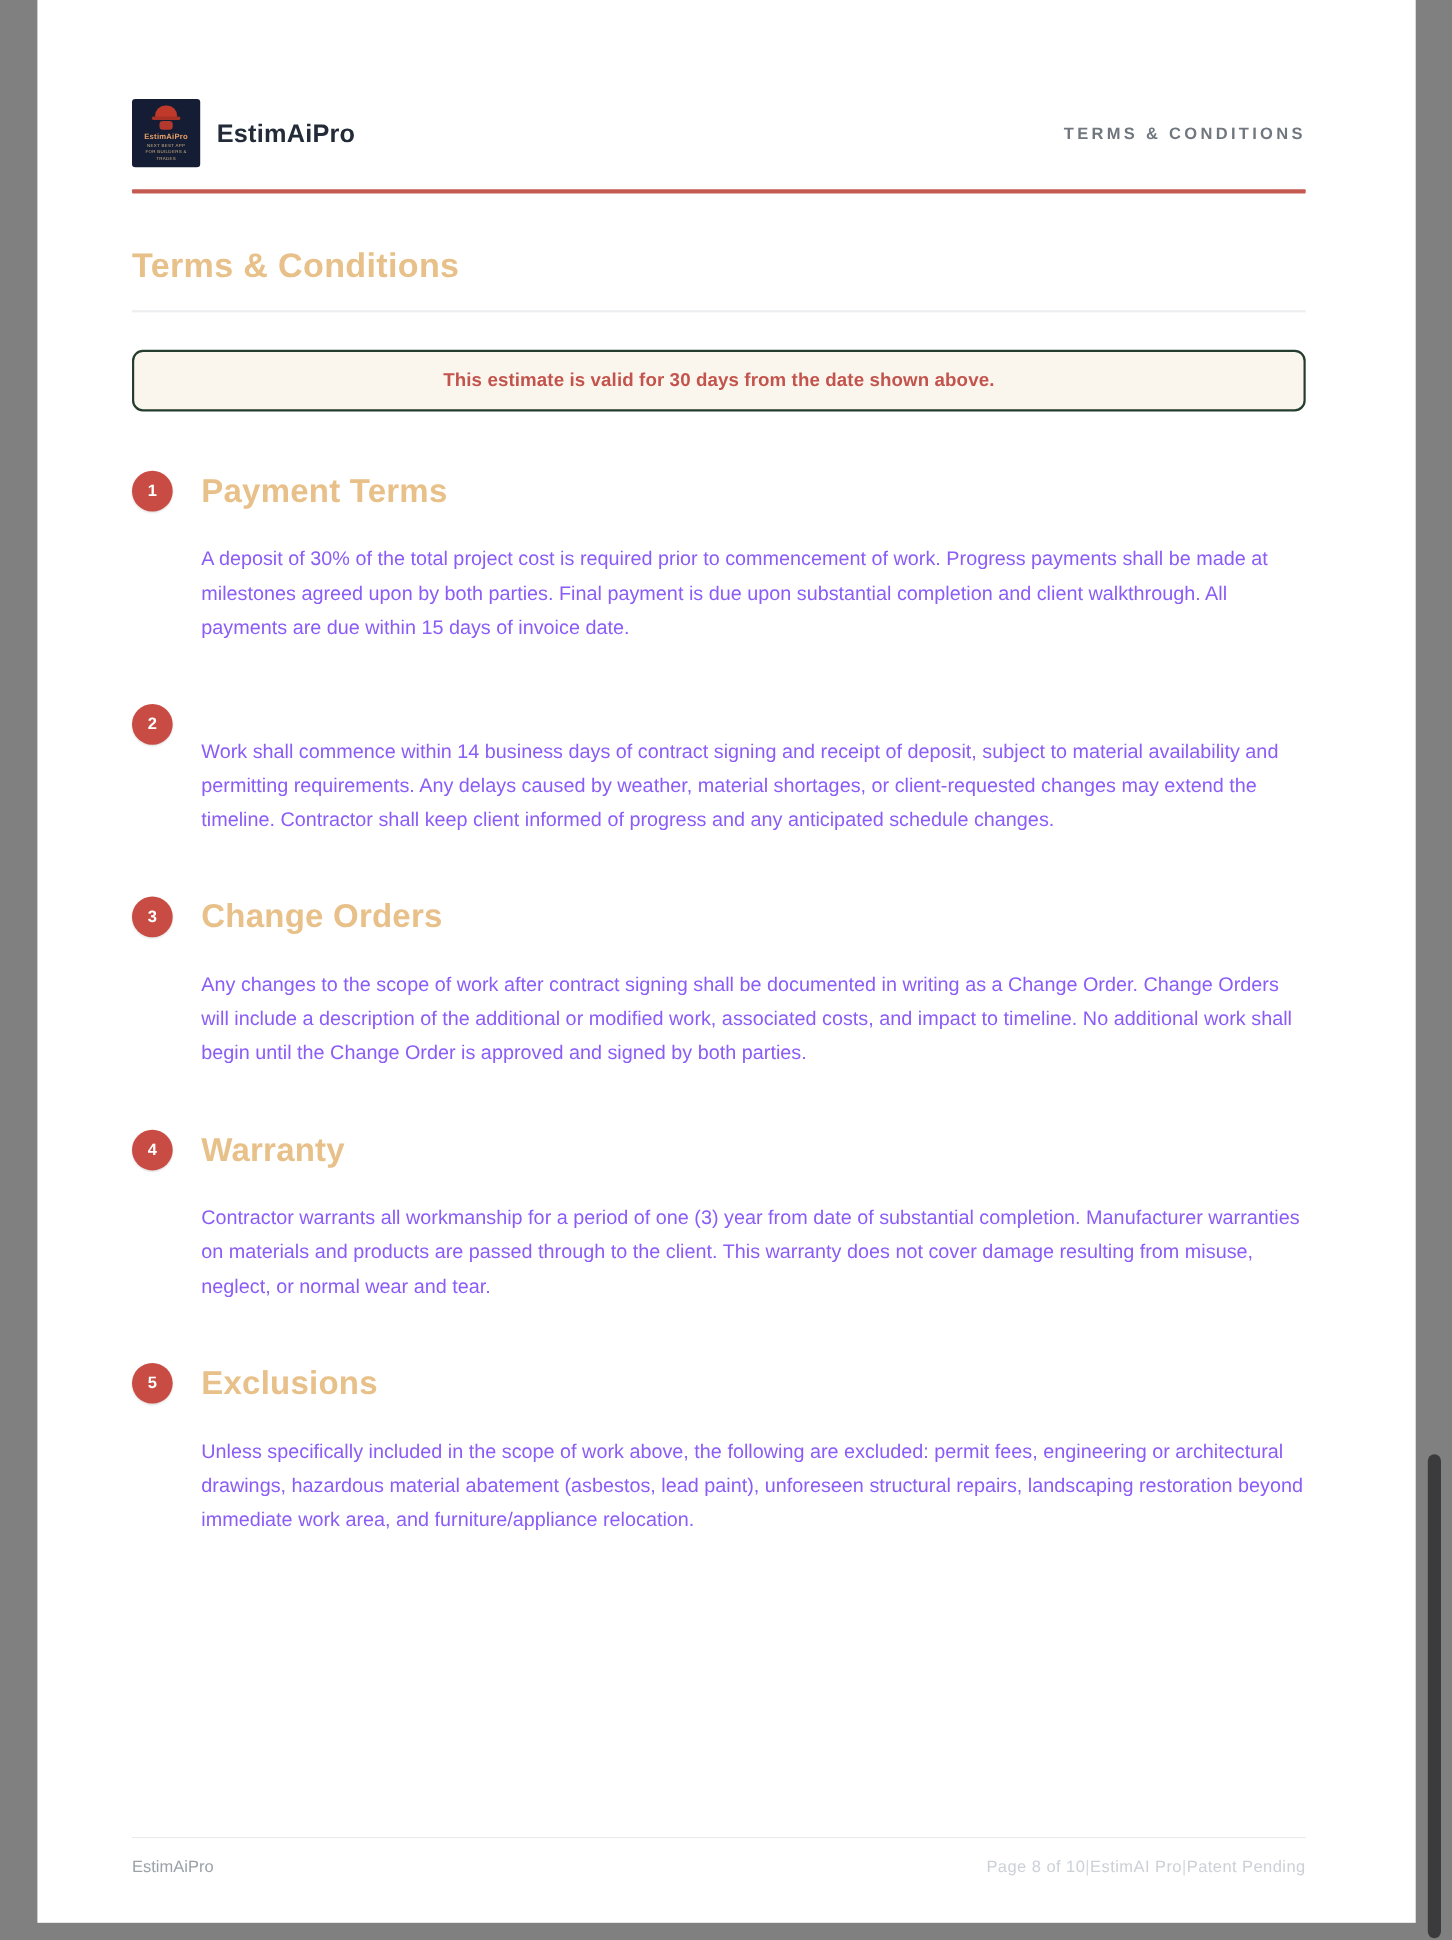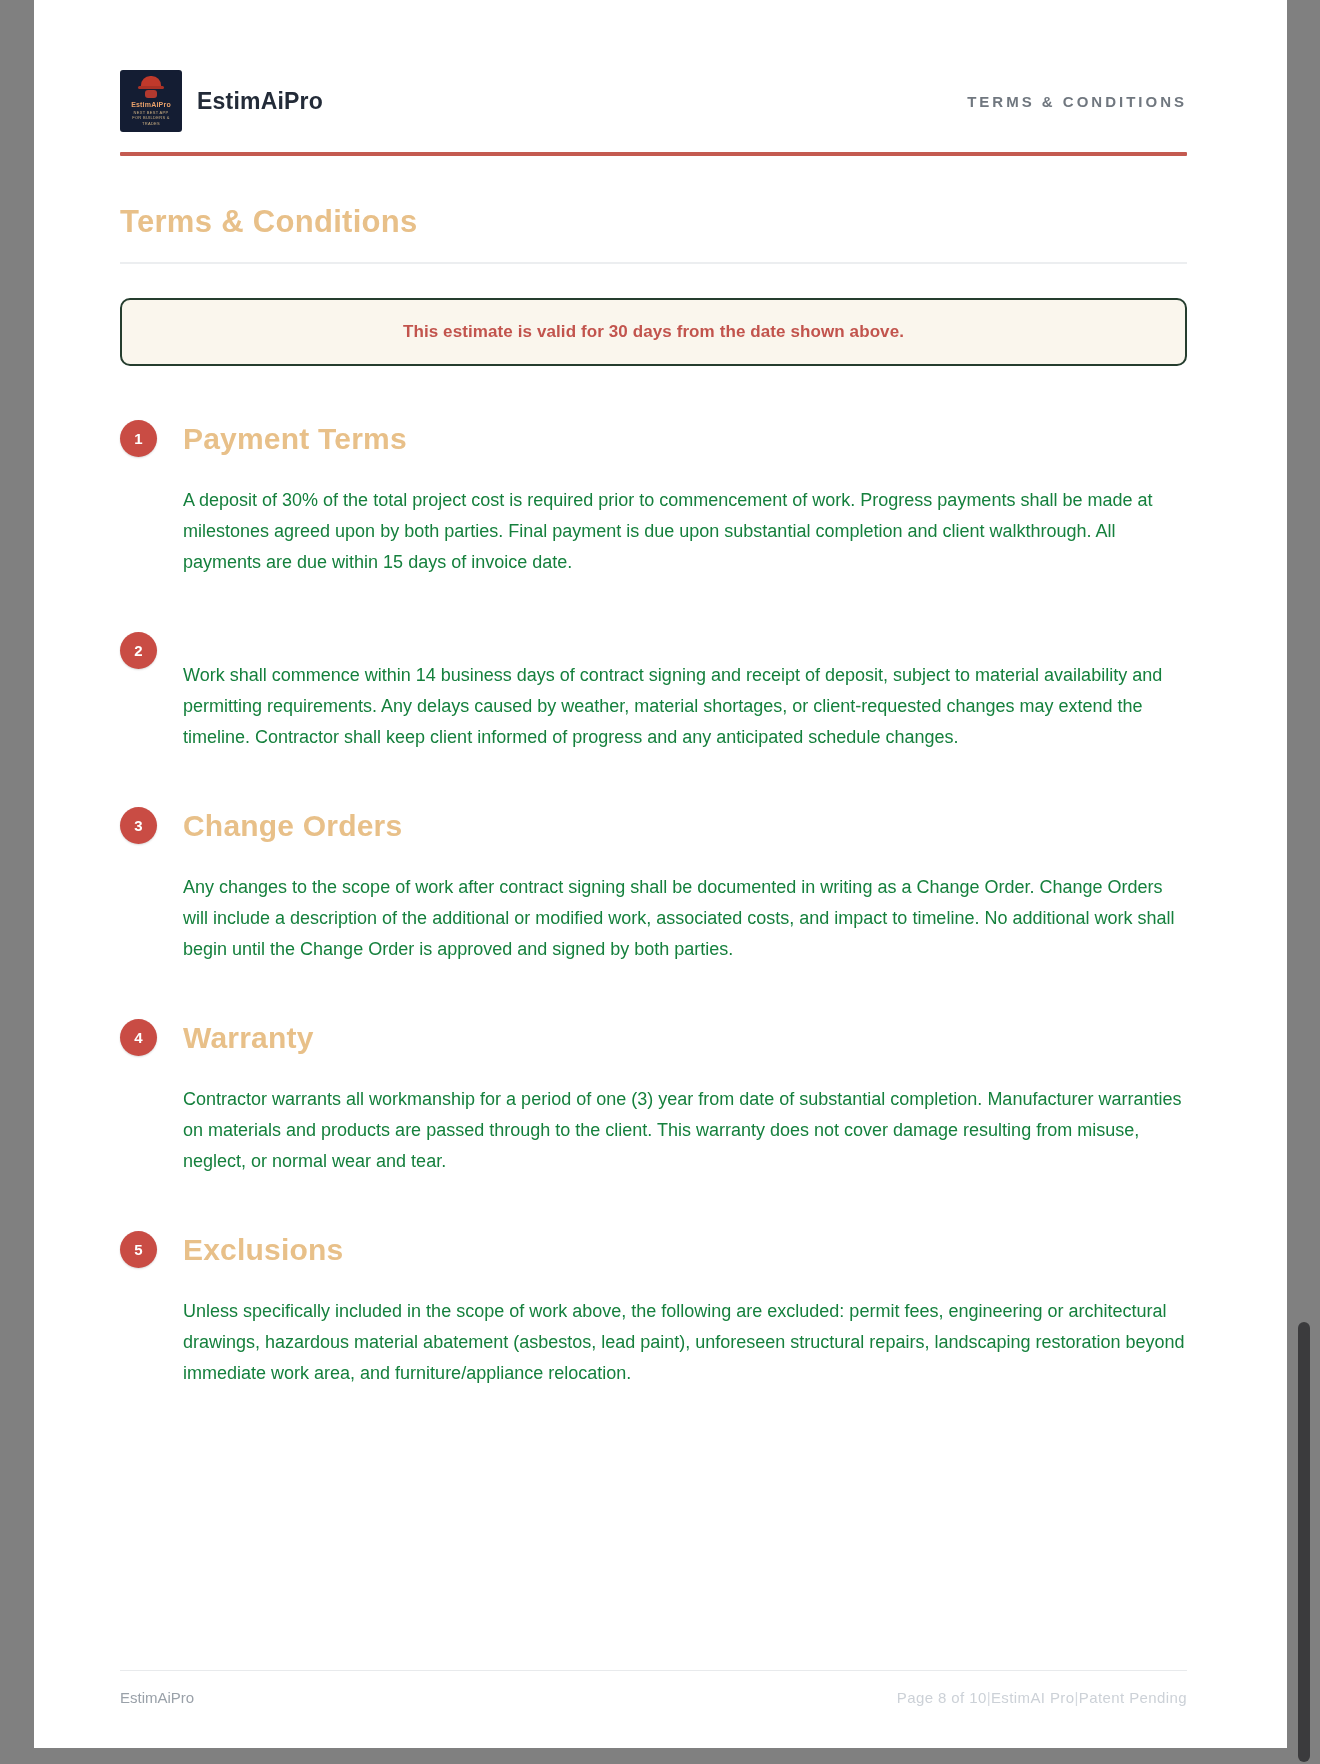--- a/index.html
+++ b/index.html
@@ -27,21 +27,21 @@
     right: 10px; top: 1322px;
     width: 12px; height: 440px;
     background: #3b3b3d;
     border-radius: 6px;
   }
 
   
   .content {
     position: relative;
     height: 100%;
-    padding: 70px 100px 0 86px;
+    padding: 90px 100px 0 86px;
     border-radius: 19px;
   }
 
   
   .doc-header {
     display: flex;
     align-items: center;
   }
   .logo {
     width: 62px; height: 62px;
@@ -125,21 +125,21 @@
     height: 2px;
     background: #eceef0;
   }
 
   
   .notice-box {
     margin-top: 34px;
     border: 2px solid #253d2e;
     border-radius: 10px;
     background: #faf6ed;
-    height: 68px;
+    height: 56px;
     display: flex;
     align-items: center;
     justify-content: center;
   }
   .notice-text {
     color: #c2544d;
     font-size: 17px;
     font-weight: 600;
     letter-spacing: 0.1px;
   }
@@ -169,21 +169,21 @@
     font-size: 30px;
     font-weight: bold;
     color: #e8c089;
     letter-spacing: 0.2px;
   }
   .section-body {
     grid-column: 2;
     margin-top: 28px;
     font-size: 18px;
     line-height: 31px;
-    color: #15803d;
+    color: #8b5cf6;
     max-width: 1005px;
   }
 
   
   .doc-footer {
     position: absolute;
     left: 86px; right: 100px;
     bottom: 42px;
     border-top: 1px solid #e8eaec;
     padding-top: 18px;

